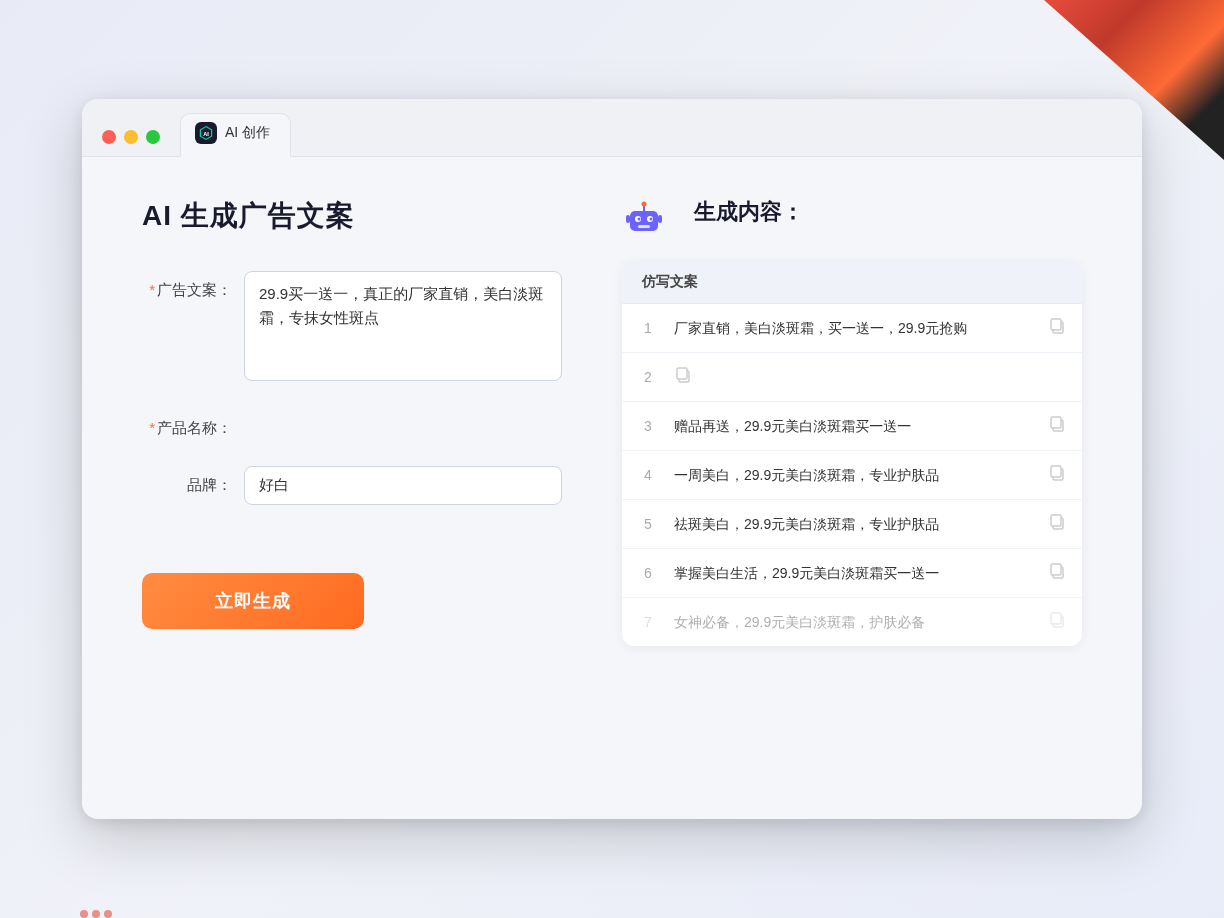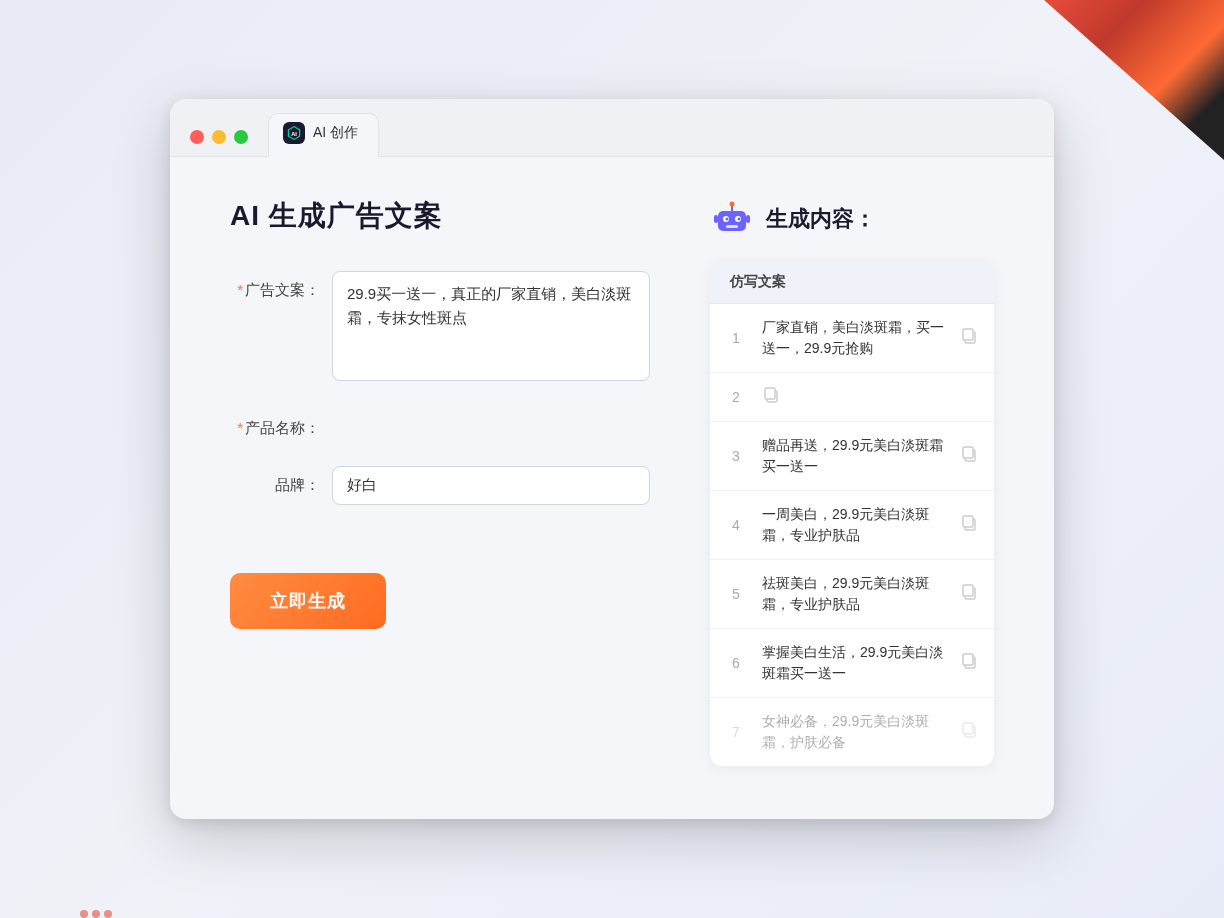--- a/index.html
+++ b/index.html
@@ -37,21 +37,21 @@
     .bg-dot {
       width: 8px;
       height: 8px;
       border-radius: 50%;
       background: #e74c3c;
       opacity: 0.6;
     }
 
     
     .browser-window {
-      width: 884px;
+      width: 1060px;
       min-height: 720px;
       background: #f5f6fa;
       border-radius: 16px;
       box-shadow: 0 20px 60px rgba(0,0,0,0.18), 0 4px 16px rgba(0,0,0,0.1);
       overflow: hidden;
       position: relative;
       z-index: 1;
     }
 
     
@@ -150,36 +150,35 @@
       height: 110px;
       line-height: 1.6;
     }
 
     .generate-btn {
       margin-top: 40px;
       background: linear-gradient(135deg, #ff8c42 0%, #ff6b20 100%);
       color: white;
       border: none;
       border-radius: 10px;
-      padding: 16px 40px;
+      padding: 16px 73px;
       font-size: 18px;
       font-weight: 600;
       cursor: pointer;
       font-family: inherit;
       letter-spacing: 1px;
     }
 
     
     .right-panel {
       flex: 1;
     }
     .right-header {
       display: flex;
-      align-items: center;
-      gap: 12px;
+      gap: 28px;
       margin-bottom: 20px;
     }
     .right-title {
       font-size: 22px;
       font-weight: 600;
       color: #1a1a2e;
     }
 
     .result-table {
       background: white;

